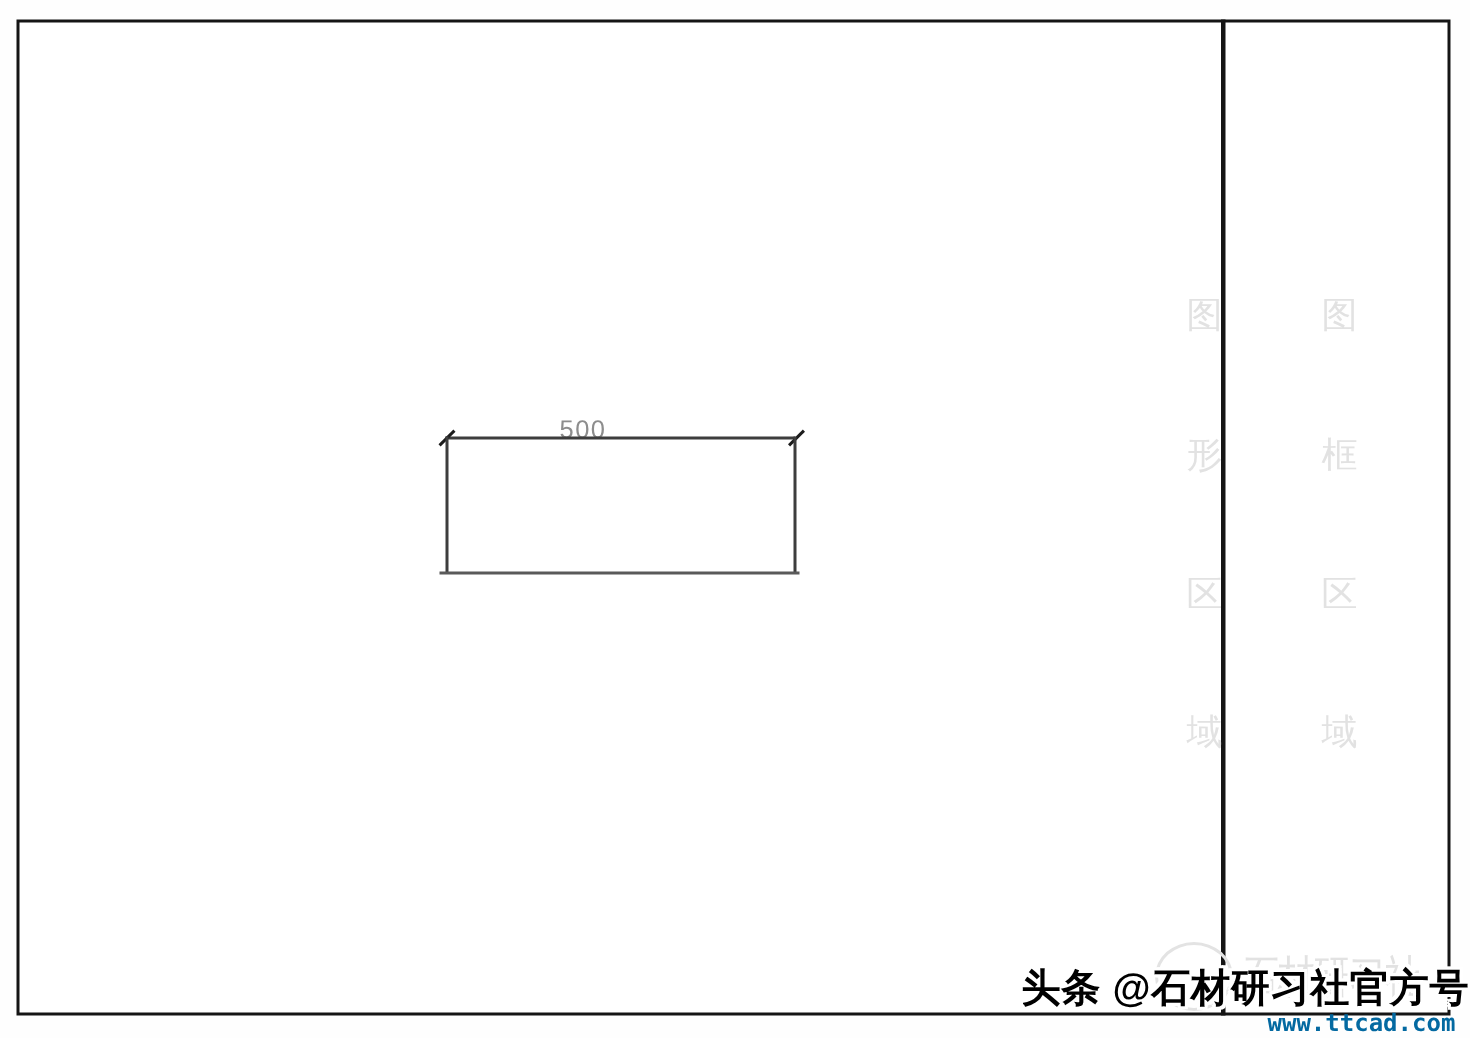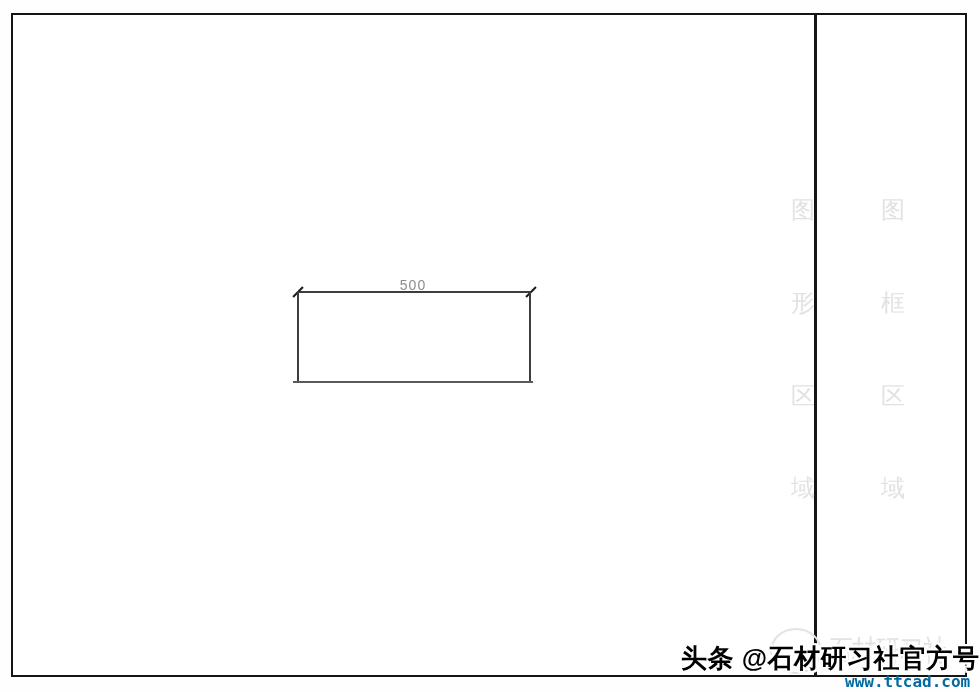--- a/index.html
+++ b/index.html
@@ -54,22 +54,22 @@
     width: 14px; height: 2px;
     background: #1c1c1c;
     transform: rotate(-45deg);
   }
   .tick-left  { left: 291px; top: 291px; }
   .tick-right { left: 524px; top: 291px; }
   .dim-label {
     position: absolute;
     left: 373px; top: 277px;
     width: 80px;
-    text-align: center;
-    font-size: 14px;
+    text-align: left;
+    font-size: 17px;
     letter-spacing: 1px;
     color: #8d8d8d;
   }
 
   
   .stamp-circle {
     position: absolute;
     left: 770px; top: 628px;
     width: 48px; height: 42px;
     border: 2px solid #e3e3e3;

